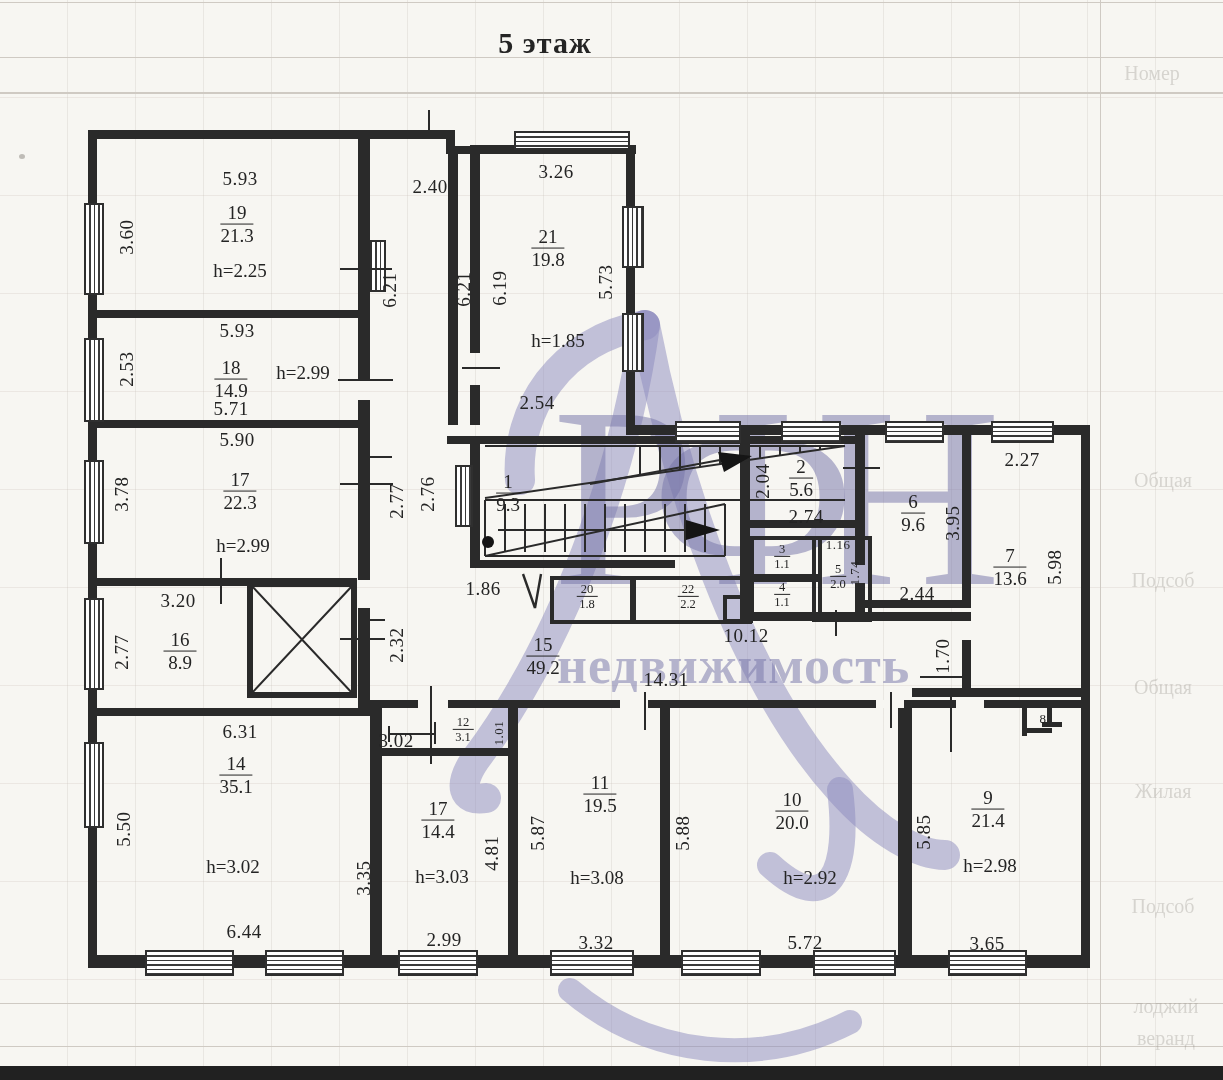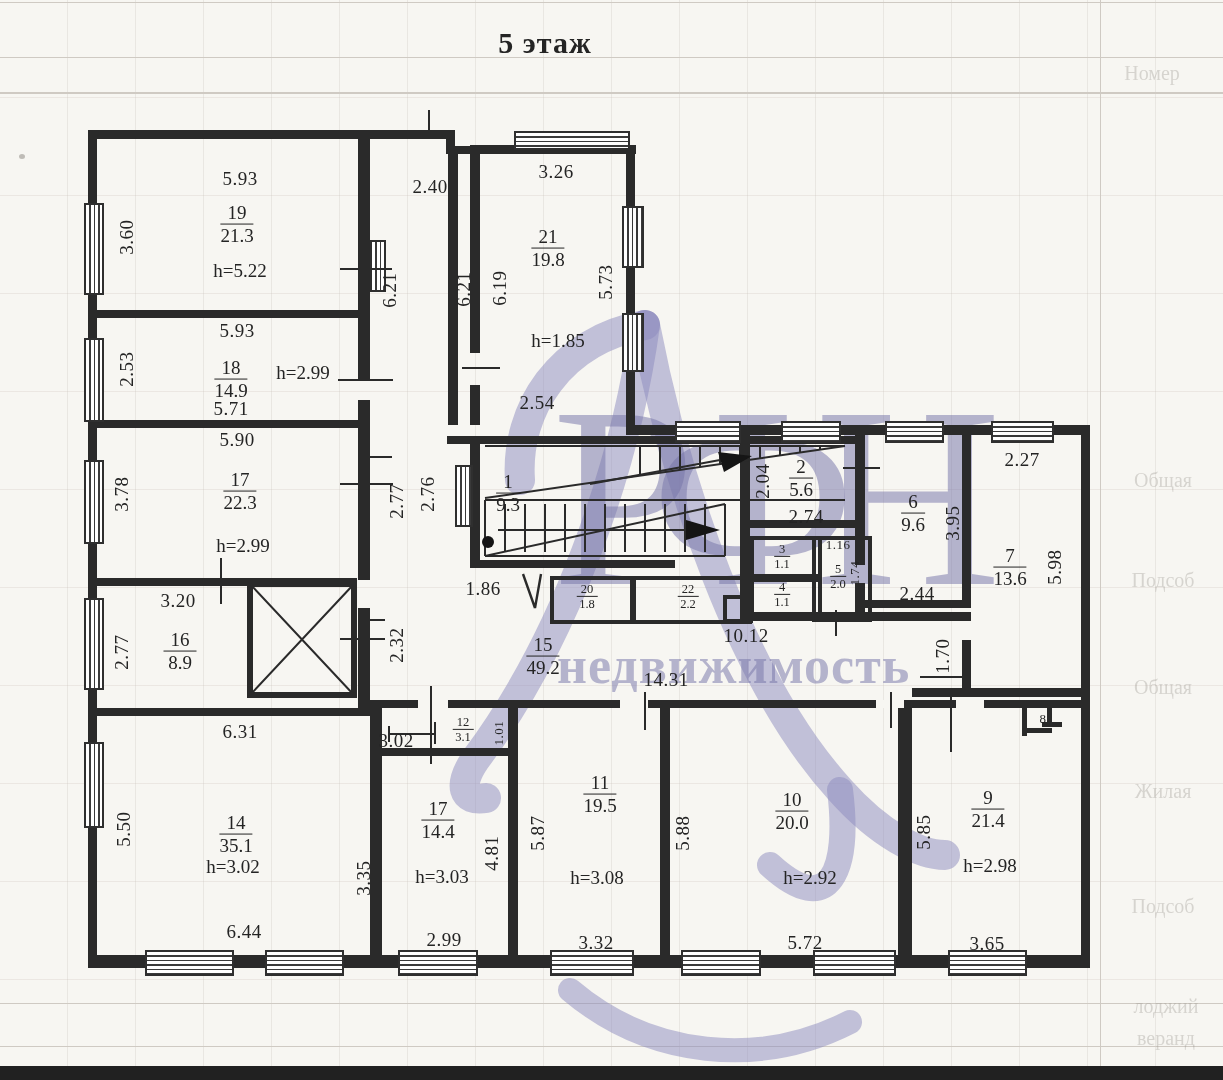--- a/index.html
+++ b/index.html
@@ -241,21 +241,21 @@
       <span class="a">2.0</span>
     </div>
   <div class="frac" style="left:913px;top:513px">
       <span class="n">6</span>
       <span class="a">9.6</span>
     </div>
   <div class="frac" style="left:1010px;top:567px">
       <span class="n">7</span>
       <span class="a">13.6</span>
     </div>
-  <div class="frac" style="left:236px;top:834px">
+  <div class="frac" style="left:236px;top:775px">
       <span class="n">14</span>
       <span class="a">35.1</span>
     </div>
   <div class="frac sm" style="left:463px;top:730px">
       <span class="n">12</span>
       <span class="a">3.1</span>
     </div>
   <div class="frac" style="left:438px;top:820px">
       <span class="n">17</span>
       <span class="a">14.4</span>
@@ -267,21 +267,21 @@
   <div class="frac" style="left:792px;top:811px">
       <span class="n">10</span>
       <span class="a">20.0</span>
     </div>
   <div class="frac" style="left:988px;top:809px">
       <span class="n">9</span>
       <span class="a">21.4</span>
     </div>
   <div class="dim sm" style="left:1043px;top:719px">8</div>
 
-  <div class="hgt" style="left:240px;top:271px">h=5.22</div>
+  <div class="hgt" style="left:240px;top:271px">h=2.25</div>
   <div class="hgt" style="left:303px;top:373px">h=2.99</div>
   <div class="hgt" style="left:243px;top:546px">h=2.99</div>
   <div class="hgt" style="left:558px;top:341px">h=1.85</div>
   <div class="hgt" style="left:233px;top:867px">h=3.02</div>
   <div class="hgt" style="left:442px;top:877px">h=3.03</div>
   <div class="hgt" style="left:597px;top:878px">h=3.08</div>
   <div class="hgt" style="left:810px;top:878px">h=2.92</div>
   <div class="hgt" style="left:990px;top:866px">h=2.98</div>
 
   <div class="dim" style="left:240px;top:179px">5.93</div>

